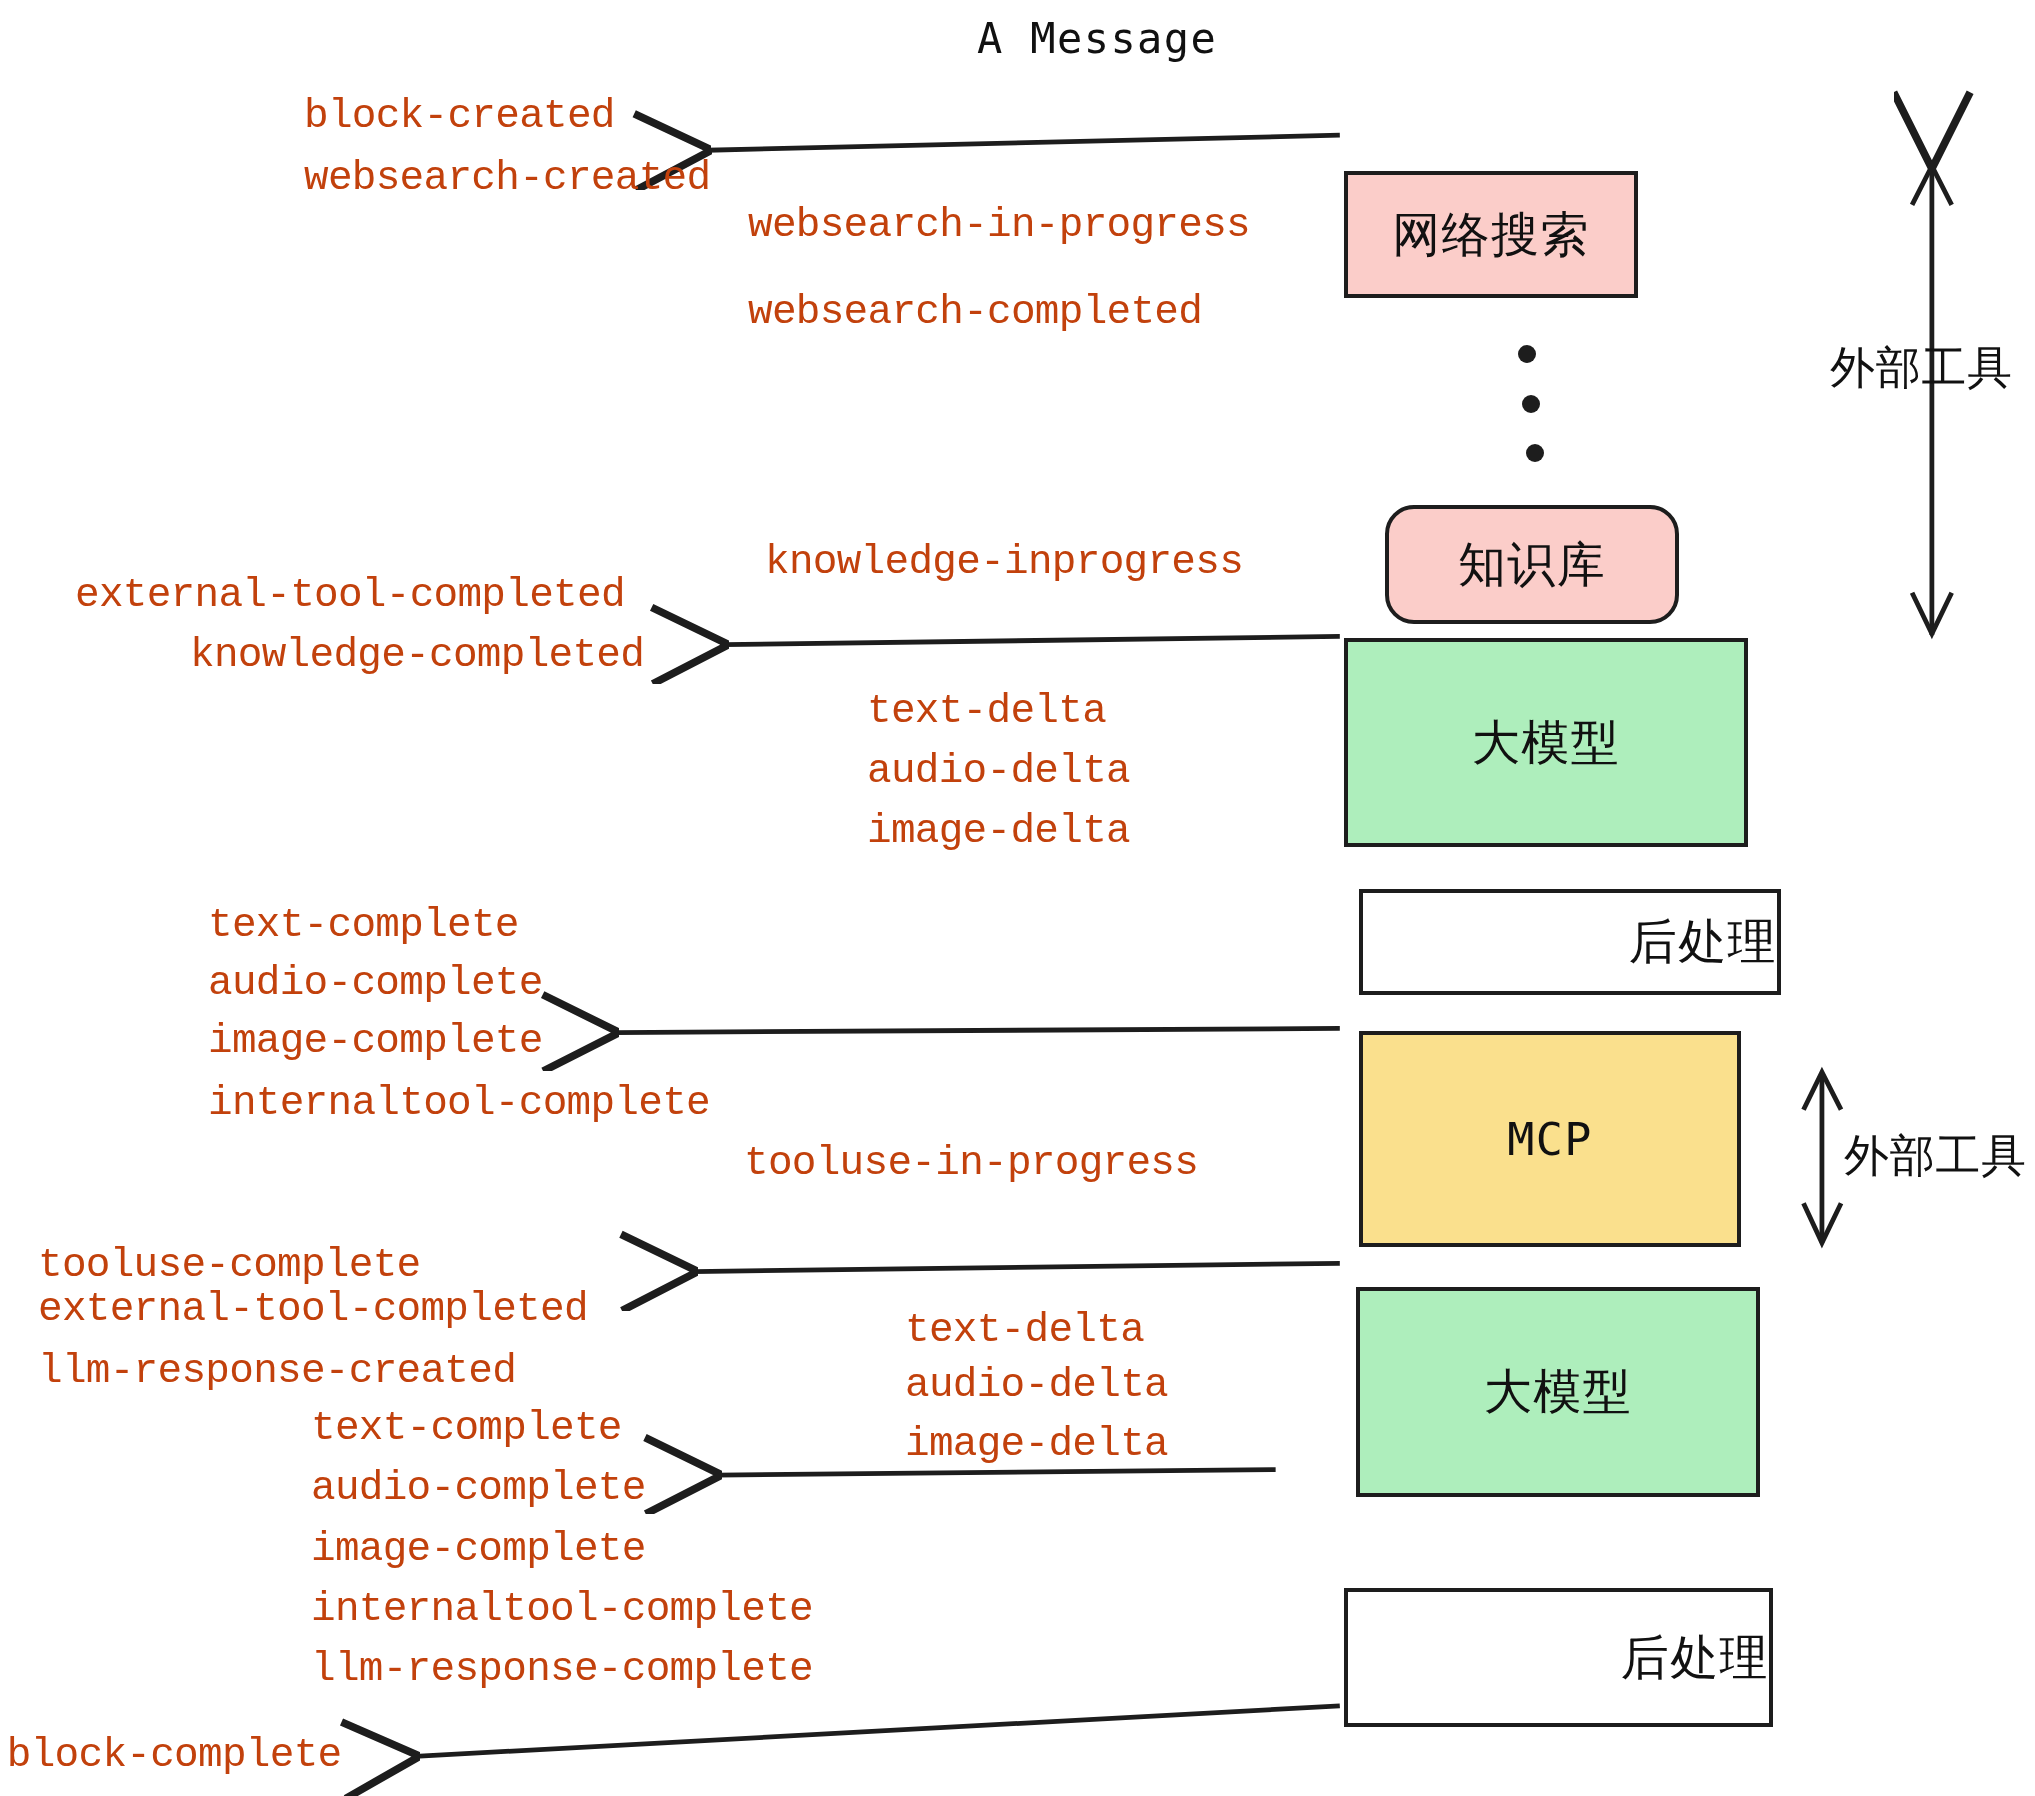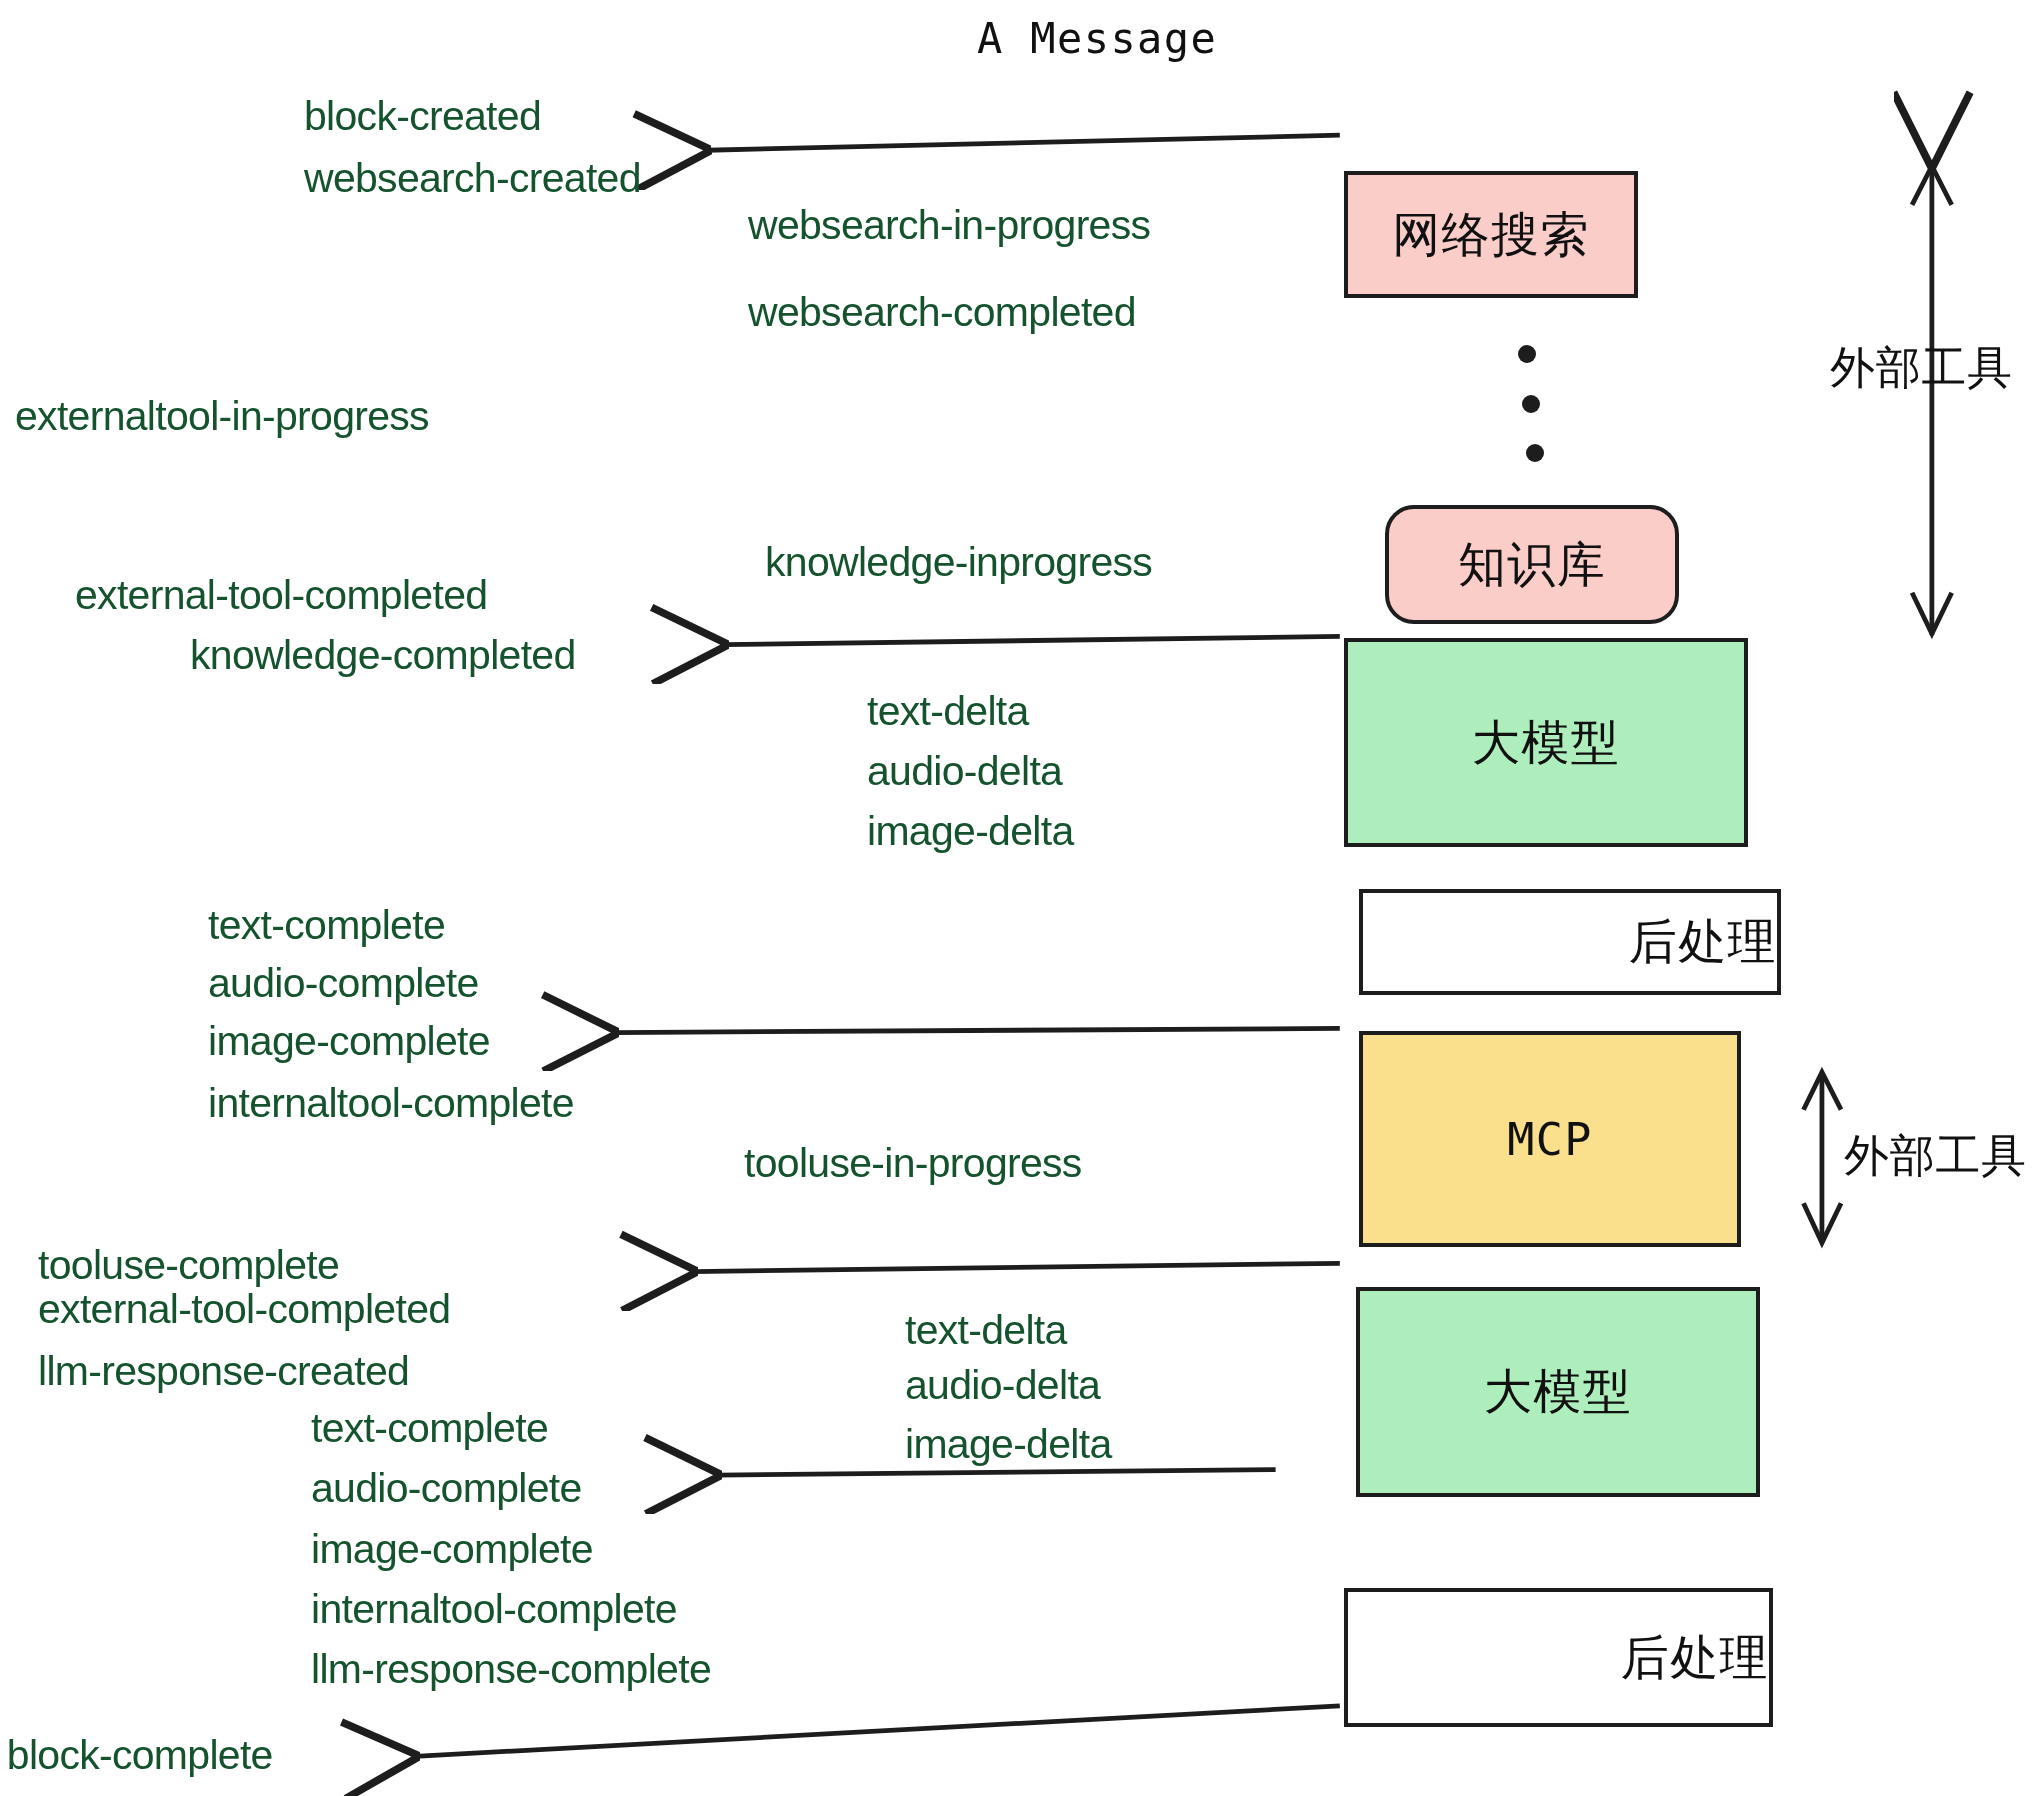--- a/index.html
+++ b/index.html
@@ -10,24 +10,24 @@
   #canvas {
     position: relative;
     width: 2035px;
     height: 1796px;
     background: #ffffff;
     font-family: "DejaVu Sans Mono", "Liberation Mono", monospace;
     overflow: hidden;
   }
   .evt {
     position: absolute;
-    font-family: Liberation Sans, sans-serif;
+    font-family: Liberation Mono, monospace;
     font-size: 41px;
     line-height: 1.0;
-    color: #14532d;
+    color: #c2410c;
     white-space: nowrap;
     letter-spacing: -0.7px;
   }
   .title {
     position: absolute;
     font-family: "DejaVu Sans Mono", "Liberation Mono", monospace;
     font-size: 42px;
     color: #111111;
     white-space: nowrap;
     letter-spacing: 1.4px;
@@ -147,21 +147,20 @@
   <div class="dot" style="left:1522px; top:395px;"></div>
   <div class="dot" style="left:1526px; top:444px;"></div>
 
   <div class="side-label" style="left:1830px; top:338px;">外部工具</div>
   <div class="side-label" style="left:1844px; top:1126px;">外部工具</div>
 
   <div class="evt" style="left:304px;  top:96px;">block-created</div>
   <div class="evt" style="left:304px;  top:158px;">websearch-created</div>
   <div class="evt" style="left:748px; top:205px;">websearch-in-progress</div>
   <div class="evt" style="left:748px; top:292px;">websearch-completed</div>
-  <div class="evt" style="left:15px;   top:396px;">externaltool-in-progress</div>
   <div class="evt" style="left:765px; top:542px;">knowledge-inprogress</div>
   <div class="evt" style="left:75px;  top:575px;">external-tool-completed</div>
   <div class="evt" style="left:190px;  top:635px;">knowledge-completed</div>
   <div class="evt" style="left:867px; top:691px;">text-delta</div>
   <div class="evt" style="left:867px; top:751px;">audio-delta</div>
   <div class="evt" style="left:867px; top:811px;">image-delta</div>
   <div class="evt" style="left:208px;  top:905px;">text-complete</div>
   <div class="evt" style="left:208px;  top:963px;">audio-complete</div>
   <div class="evt" style="left:208px;  top:1021px;">image-complete</div>
   <div class="evt" style="left:208px;  top:1083px;">internaltool-complete</div>

